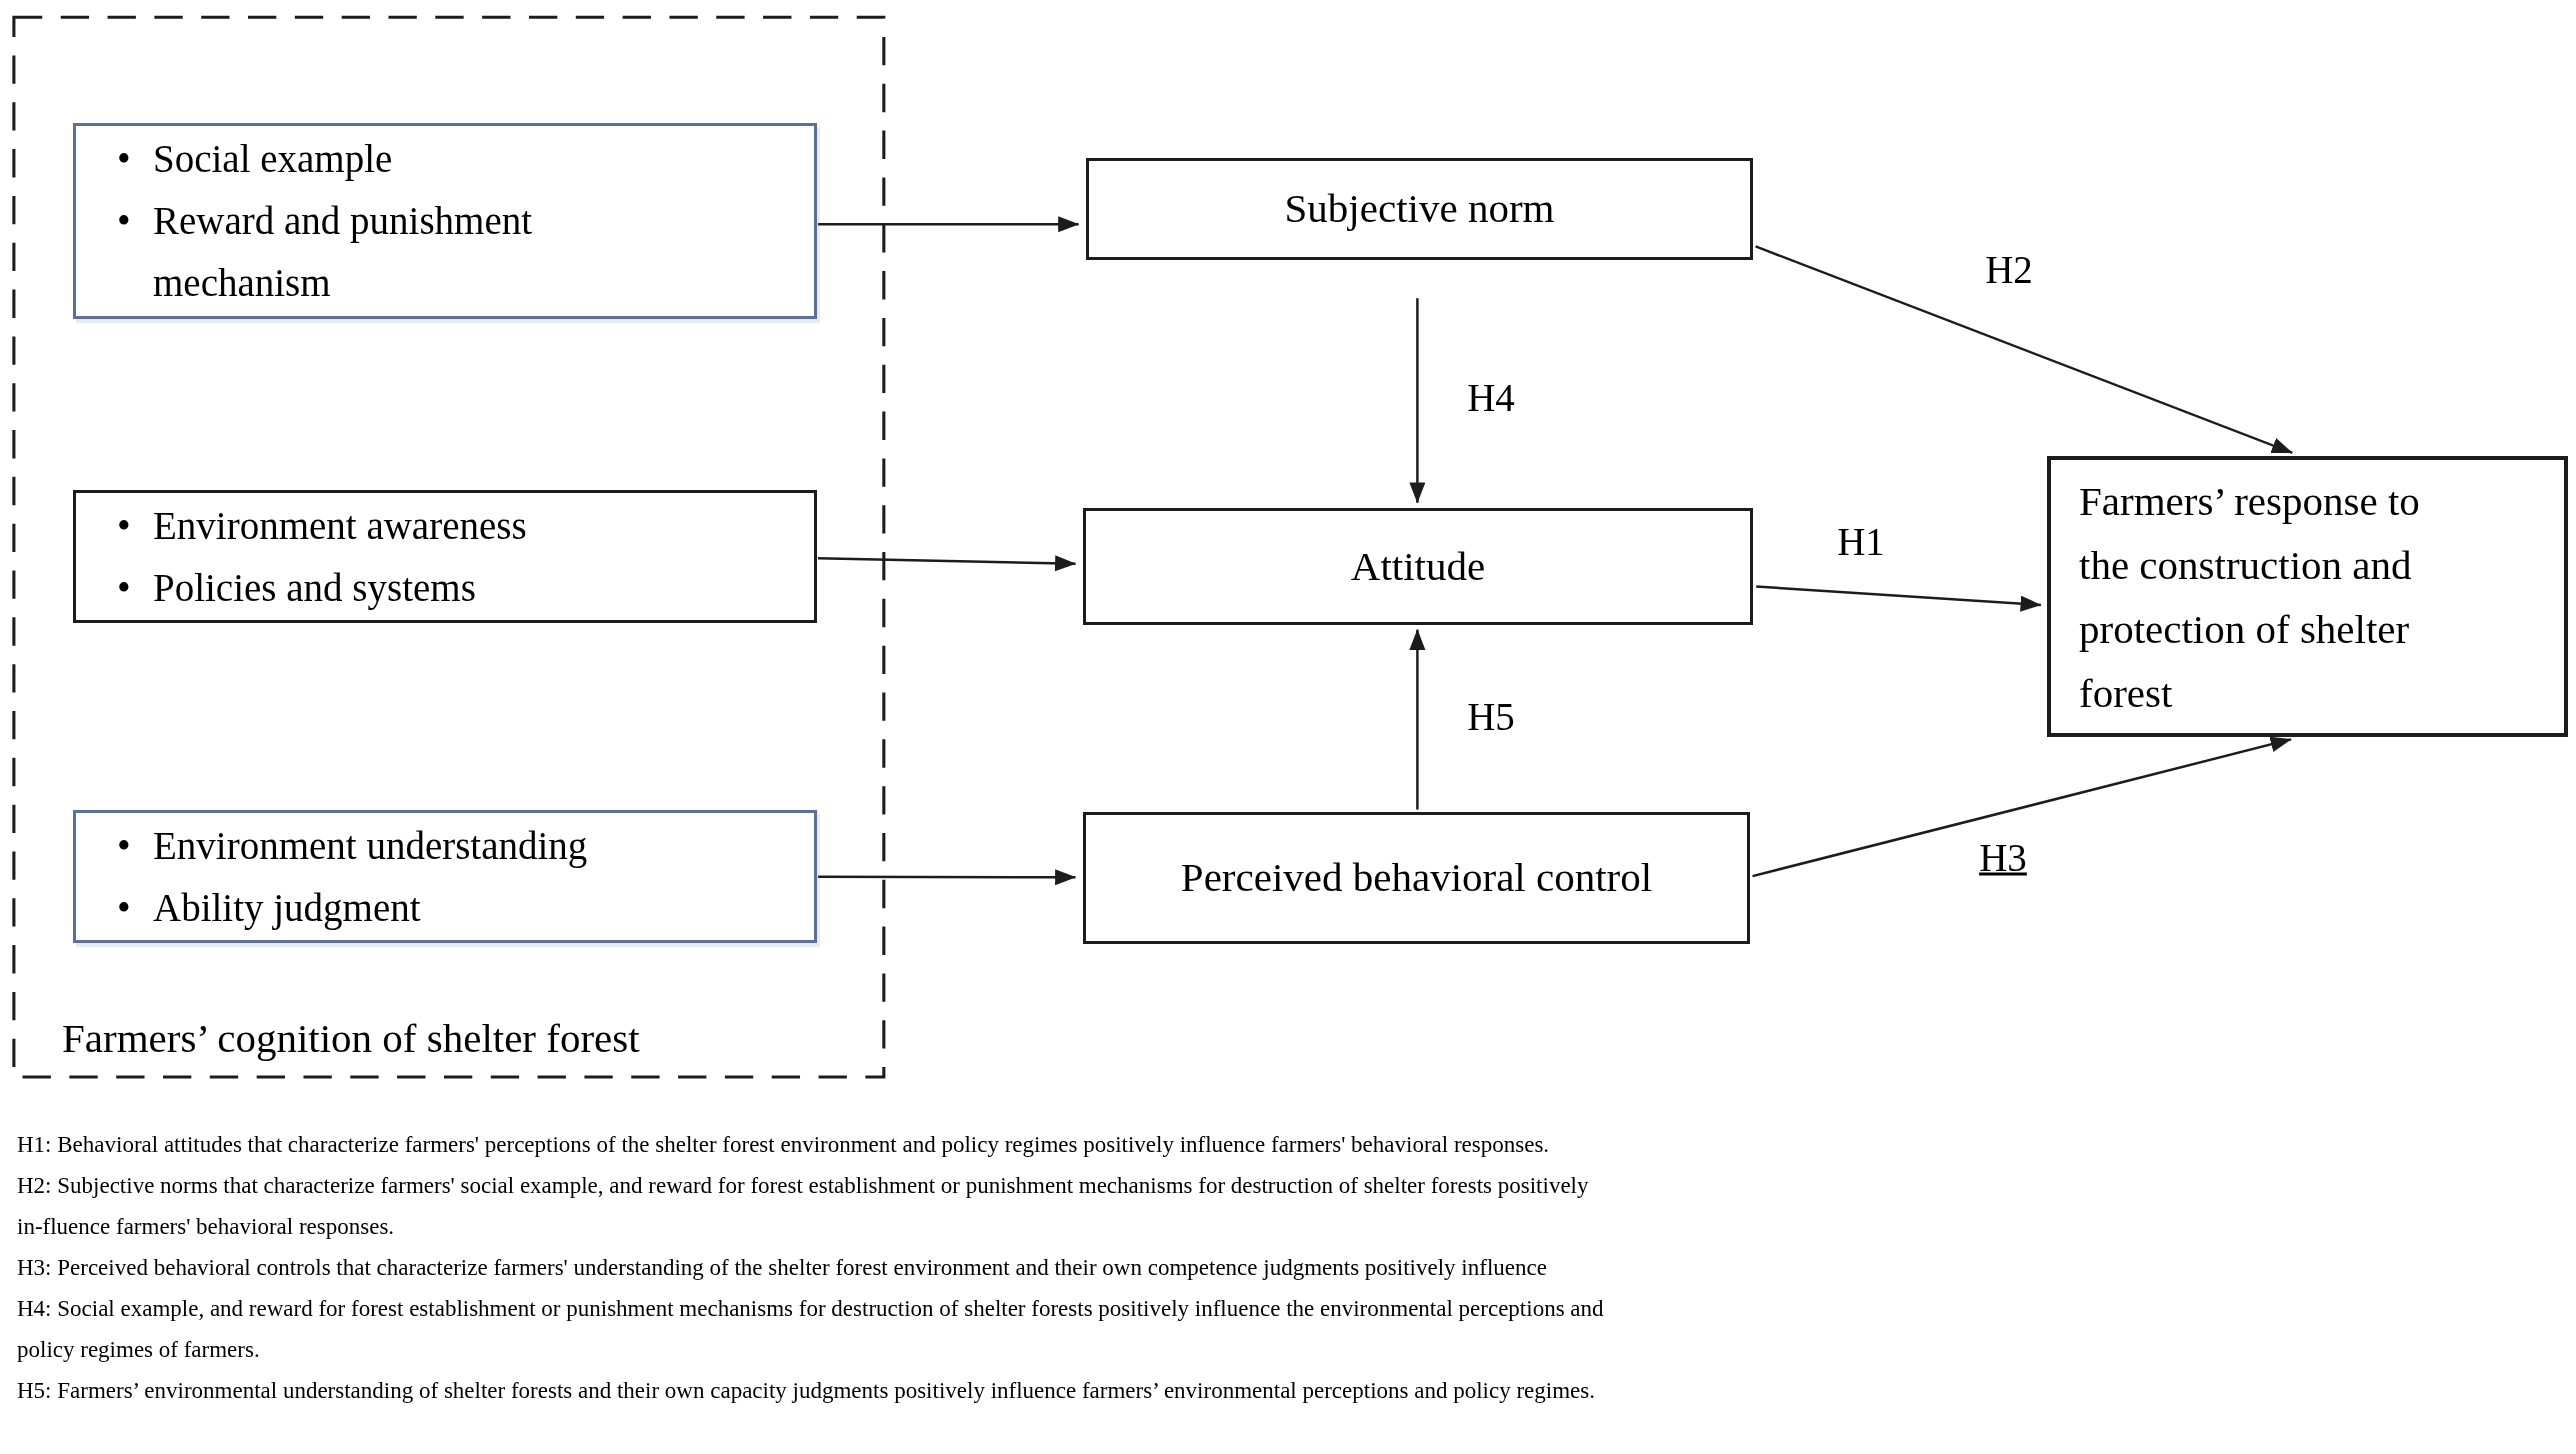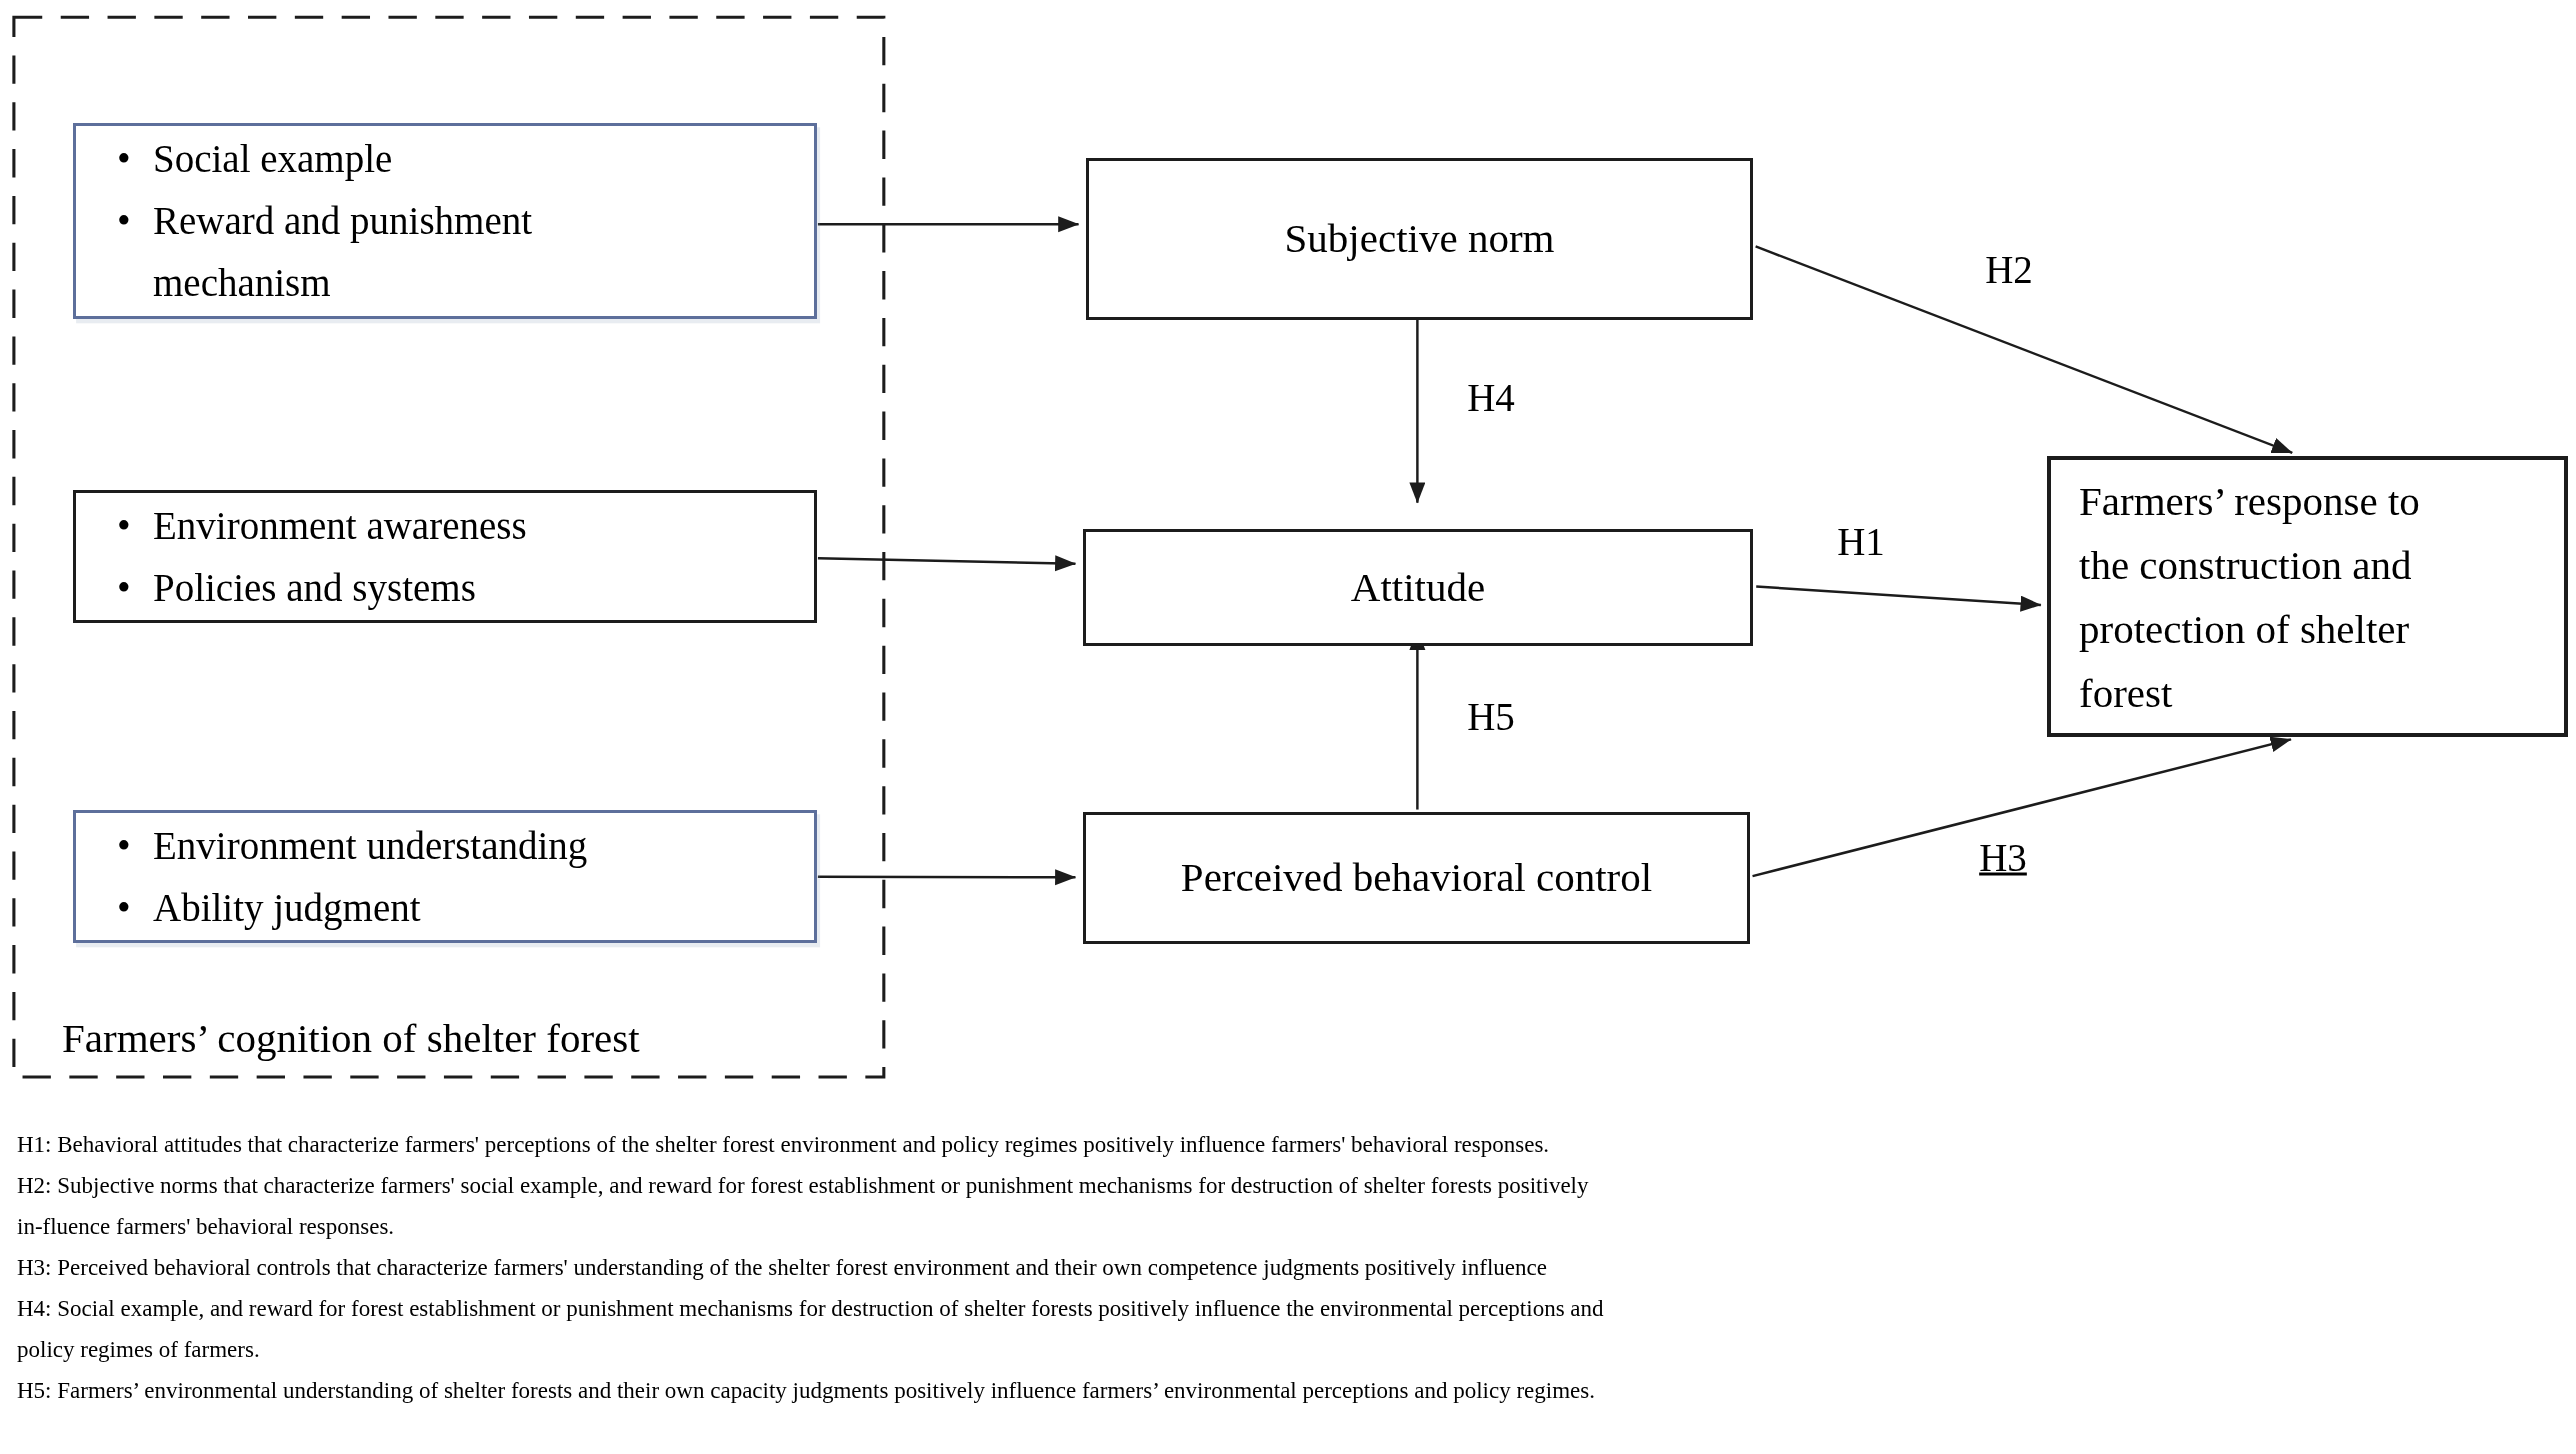--- a/index.html
+++ b/index.html
@@ -99,25 +99,25 @@
     <span>Environment understanding</span>
   </div>
   <div class="bullet-line">
     <span class="marker">•</span>
     <span>Ability judgment</span>
   </div>
 </div>
 
 <div class="caption">Farmers’ cognition of shelter forest</div>
 
-<div class="box construct" style="left:1086px; top:158px; width:667px; height:162px;">
+<div class="box construct" style="left:1086px; top:158px; width:667px; height:102px;">
   <span>Subjective norm</span>
 </div>
 
-<div class="box construct" style="left:1083px; top:508px; width:670px; height:117px;margin-top:21px;">
+<div class="box construct" style="left:1083px; top:508px; width:670px; height:117px;">
   <span>Attitude</span>
 </div>
 
 <div class="box construct" style="left:1083px; top:812px; width:667px; height:132px;">
   <span>Perceived behavioral control</span>
 </div>
 
 <div class="box response-box" style="left:2047px; top:456px; width:521px; height:281px;">
   <div class="resp-line">Farmers’ response to</div>
   <div class="resp-line">the construction and</div>

